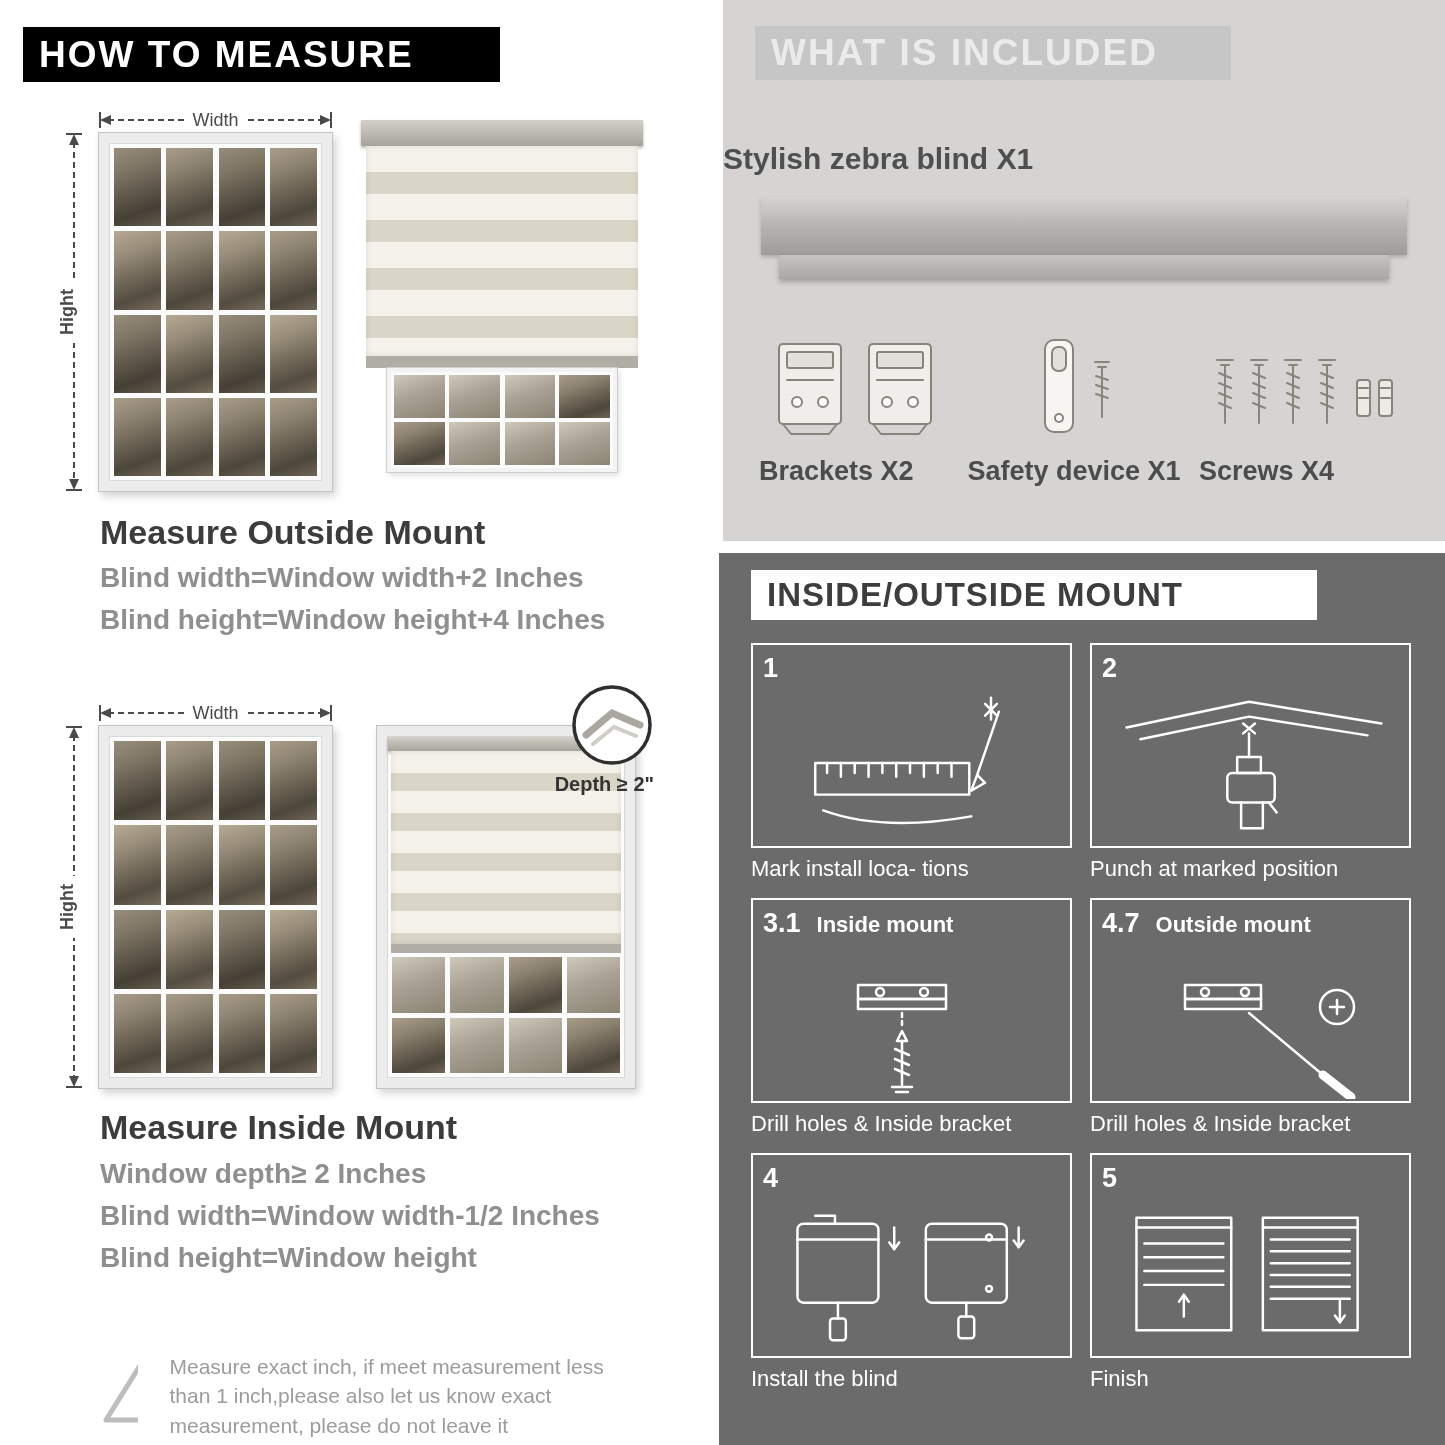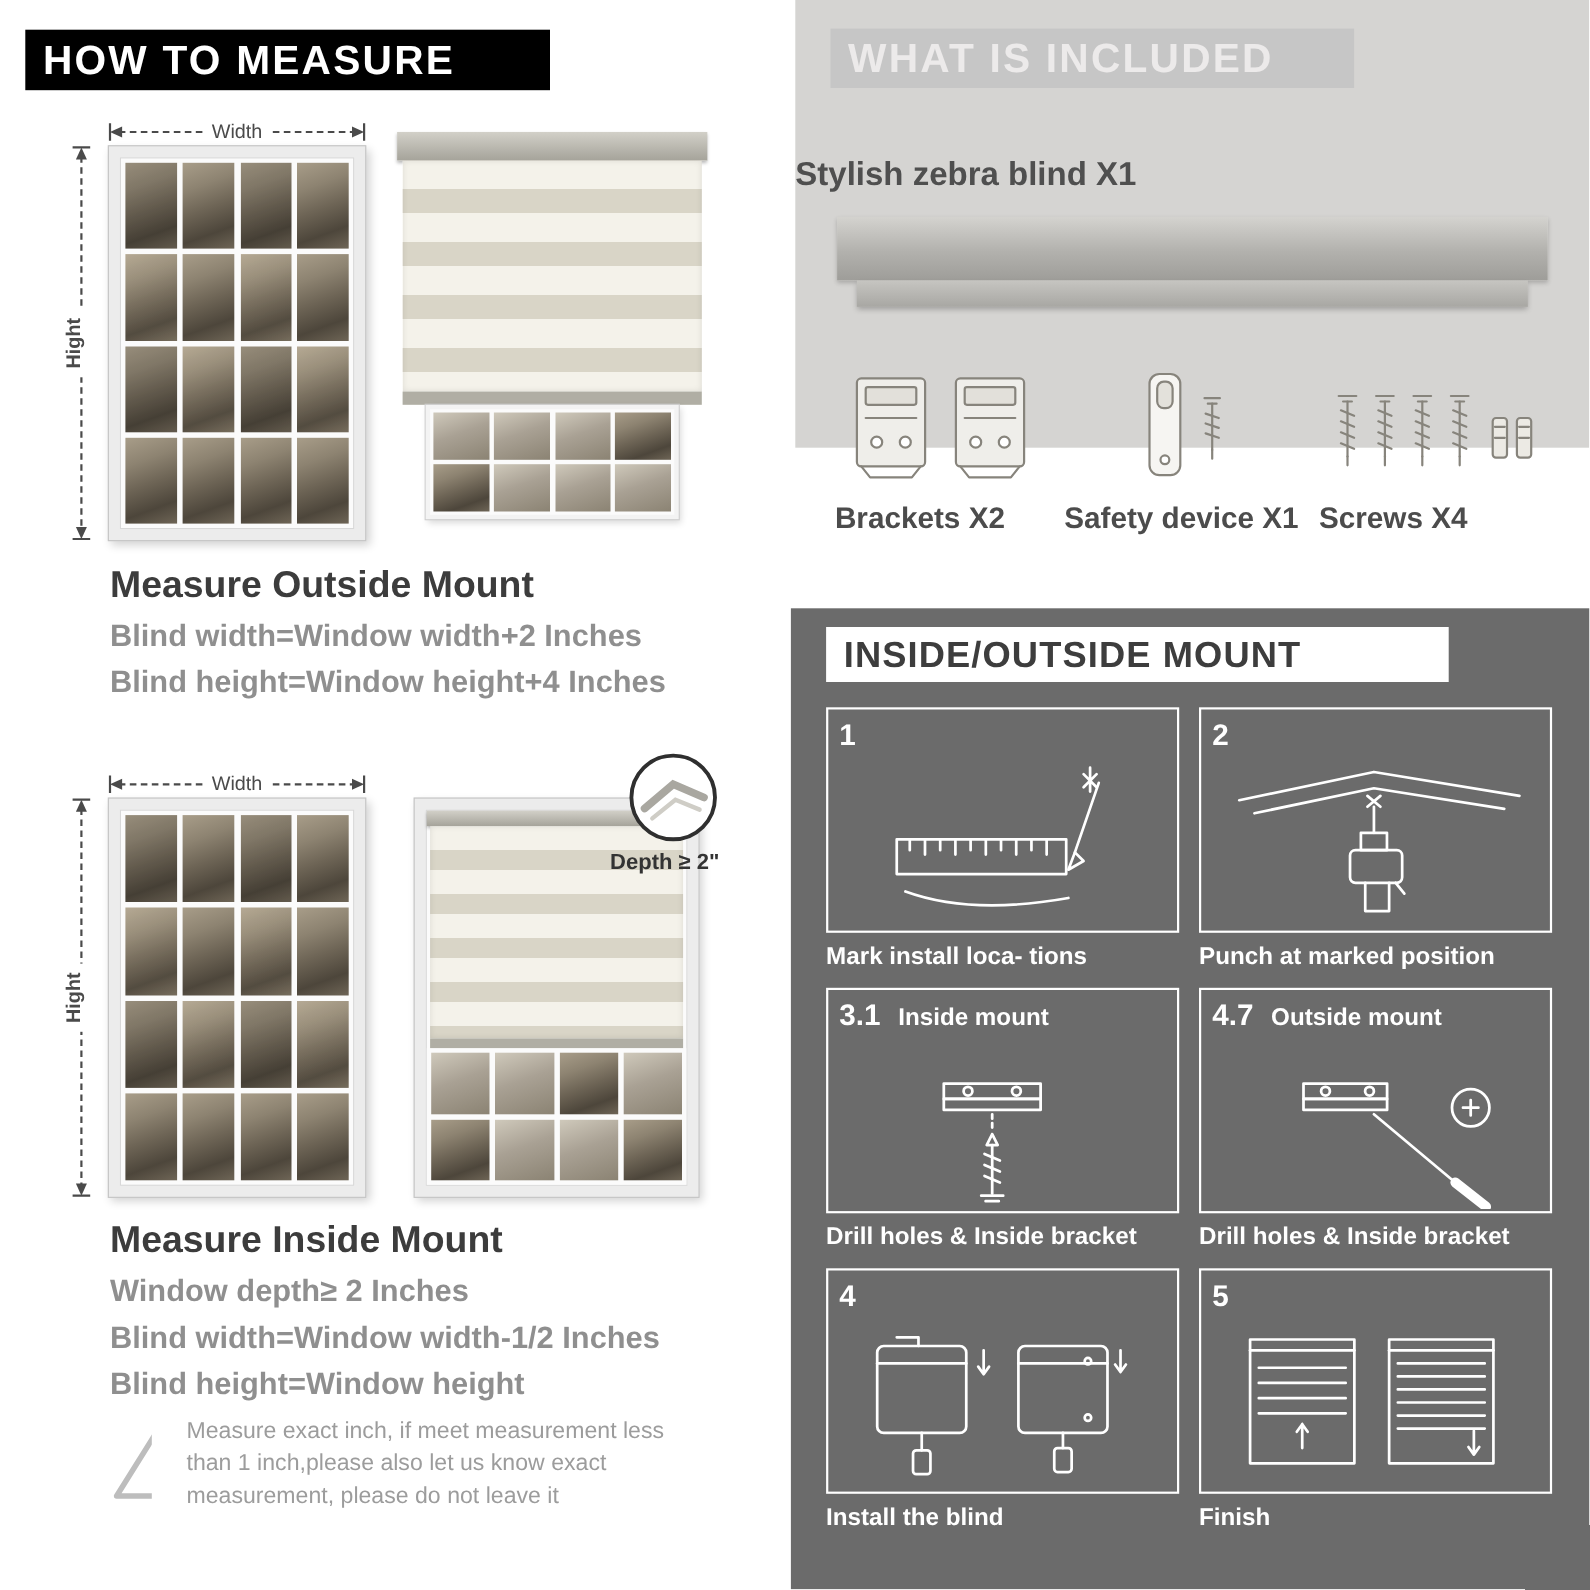--- a/index.html
+++ b/index.html
@@ -49,25 +49,25 @@
   .below-panes{height:116px;display:grid;grid-template-columns:repeat(4,1fr);grid-template-rows:1fr 1fr;gap:5px;
                padding:4px;background:#fbfbfb}
 
   .depth-circle{position:absolute;left:512px;top:-12px;width:84px;height:84px;z-index:5}
   .depth-label{position:absolute;left:430px;top:78px;width:166px;text-align:right;
                font-size:20px;font-weight:bold;color:#333}
 
   .title-line{position:absolute;font-size:34px;font-weight:bold;color:#3c3c3c;white-space:nowrap}
   .gray-line{position:absolute;font-size:28px;font-weight:bold;color:#8f8f8f;white-space:nowrap}
 
-  .warning{position:absolute;left:100px;top:1282px;width:545px;display:flex;gap:32px;align-items:center}
+  .warning{position:absolute;left:100px;top:1348px;width:545px;display:flex;gap:32px;align-items:flex-start}
   .warning p{margin:4px 0 0 0;font-size:21px;line-height:1.4;color:#9c9c9c}
 
   
-  .panel-light{position:absolute;left:723px;top:0;width:722px;height:407px;background:#d5d4d2}
+  .panel-light{position:absolute;left:723px;top:0;width:722px;height:541px;background:#d5d4d2}
   .included-header{position:absolute;left:32px;top:26px;width:476px;height:54px;background:#c6c6c6;
                    color:#eceaea;font-size:37px;font-weight:bold;letter-spacing:2px;line-height:54px;
                    padding-left:16px;box-sizing:border-box}
   .product-label{position:absolute;left:0;right:0;top:142px;text-align:left;
                  font-size:30px;font-weight:bold;color:#4f4f4f}
   .headrail-big{position:absolute;left:38px;top:197px;width:646px;height:58px;
                 background:linear-gradient(180deg,#d4d3cf,#b2b1ad 55%,#9e9d99);box-shadow:0 2px 4px rgba(0,0,0,.2)}
   .headrail-lip{position:absolute;left:56px;top:255px;width:610px;height:24px;
                 background:linear-gradient(180deg,#c6c5c1,#a8a7a3);box-shadow:0 3px 5px rgba(0,0,0,.25)}
   .included-row{position:absolute;left:36px;right:36px;top:322px;display:flex;justify-content:space-between}
@@ -80,21 +80,21 @@
   .mount-header{position:absolute;left:32px;top:17px;width:566px;height:50px;background:#fff;
                 color:#3d3d3d;font-size:33px;font-weight:bold;letter-spacing:1px;line-height:50px;
                 padding-left:16px;box-sizing:border-box}
   .steps-grid{position:absolute;left:32px;top:90px;width:660px;display:grid;
               grid-template-columns:1fr 1fr;column-gap:18px;row-gap:16px}
   .step-box{border:2px solid #fff;height:205px;position:relative;box-sizing:border-box}
   .step-head{position:absolute;top:8px;left:10px;color:#fff;display:flex;align-items:baseline}
   .step-num{font-size:27px;font-weight:bold}
   .step-label{font-size:22px;font-weight:bold;margin-left:16px}
   .step-art{position:absolute;left:50%;bottom:2px;transform:translateX(-50%)}
-  .step-caption{margin-top:8px;font-size:22px;font-weight:bold;color:#fff}
+  .step-caption{margin-top:8px;font-size:22px;font-weight:normal;color:#fff}
   .lineart{stroke:#fff;fill:none;stroke-width:2.5;stroke-linecap:round;stroke-linejoin:round}
   .grayart{stroke:#87847c;fill:none;stroke-width:2;stroke-linecap:round;stroke-linejoin:round}
 </style>
 </head>
 <body>
 
 <div class="page">
 
   <div class="how-header">HOW TO MEASURE</div>
 

